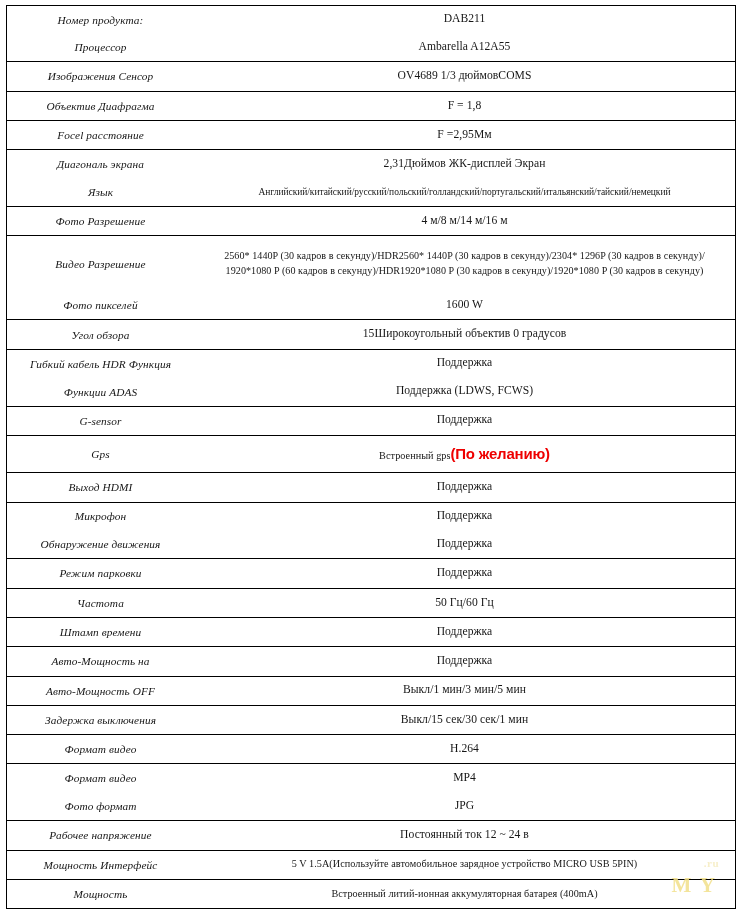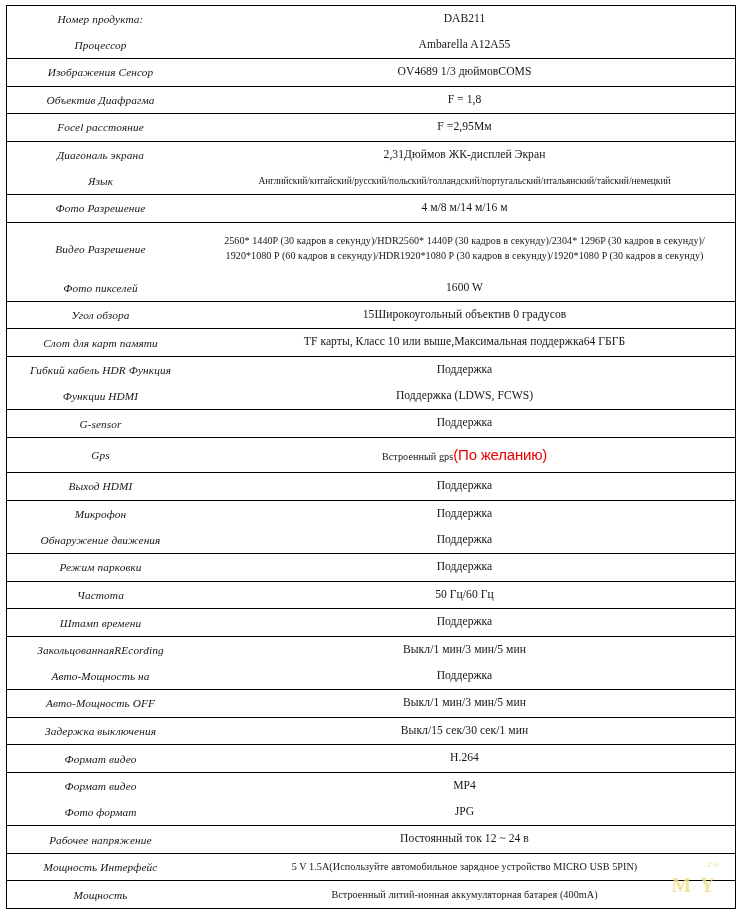--- a/index.html
+++ b/index.html
@@ -71,21 +71,21 @@
   
   tr.unruled > td { border-bottom: 0; }
 
   .value-small { font-size: 10.2px; }
   .value-lang  { font-size: 9.5px; letter-spacing: -0.05px; }
   .value-video { font-size: 10.1px; line-height: 1.35; }
 
   .optional-note {
     color: #ee0000;
     font-family: "Liberation Sans", "DejaVu Sans", sans-serif;
-    font-weight: normal;
+    font-weight: bold;
     font-size: 15px;
     letter-spacing: -0.2px;
     vertical-align: baseline;
   }
   .gps-base {
     font-size: 10.2px;
   }
 
   #watermark {
     position: absolute;
@@ -156,30 +156,26 @@
           <td class="value-cell"><span class="value-video">2560* 1440P (30 кадров в секунду)/HDR2560* 1440P (30 кадров в секунду)/2304* 1296P (30 кадров в секунду)/<br>1920*1080 P (60 кадров в секунду)/HDR1920*1080 P (30 кадров в секунду)/1920*1080 P (30 кадров в секунду)</span></td>
         </tr>
         <tr class="ruled">
           <td class="label-cell">Фото пикселей</td>
           <td class="value-cell"><span>1600 W</span></td>
         </tr>
         <tr class="ruled">
           <td class="label-cell">Угол обзора</td>
           <td class="value-cell"><span>15Широкоугольный объектив 0 градусов</span></td>
         </tr>
-        <tr class="ruled">
-          <td class="label-cell">Слот для карт памяти</td>
-          <td class="value-cell"><span>TF карты, Класс 10 или выше,Максимальная поддержка64 ГБГБ</span></td>
-        </tr>
         <tr class="unruled">
           <td class="label-cell">Гибкий кабель HDR Функция</td>
           <td class="value-cell"><span>Поддержка</span></td>
         </tr>
         <tr class="ruled">
-          <td class="label-cell">Функции HDMI</td>
+          <td class="label-cell">Функции ADAS</td>
           <td class="value-cell"><span>Поддержка (LDWS, FCWS)</span></td>
         </tr>
         <tr class="ruled">
           <td class="label-cell">G-sensor</td>
           <td class="value-cell"><span>Поддержка</span></td>
         </tr>
         <tr class="ruled">
           <td class="label-cell">Gps</td>
           <td class="value-cell"><span class="gps-base">Встроенный gps</span><span class="optional-note">(По желанию)</span></td>
         </tr>
@@ -199,24 +195,20 @@
           <td class="label-cell">Режим парковки</td>
           <td class="value-cell"><span>Поддержка</span></td>
         </tr>
         <tr class="ruled">
           <td class="label-cell">Частота</td>
           <td class="value-cell"><span>50 Гц/60 Гц</span></td>
         </tr>
         <tr class="ruled">
           <td class="label-cell">Штамп времени</td>
           <td class="value-cell"><span>Поддержка</span></td>
-        </tr>
-        <tr class="unruled">
-          <td class="label-cell">ЗакольцованнаяREcording</td>
-          <td class="value-cell"><span>Выкл/1 мин/3 мин/5 мин</span></td>
         </tr>
         <tr class="ruled">
           <td class="label-cell">Авто-Мощность на</td>
           <td class="value-cell"><span>Поддержка</span></td>
         </tr>
         <tr class="ruled">
           <td class="label-cell">Авто-Мощность OFF</td>
           <td class="value-cell"><span>Выкл/1 мин/3 мин/5 мин</span></td>
         </tr>
         <tr class="ruled">

